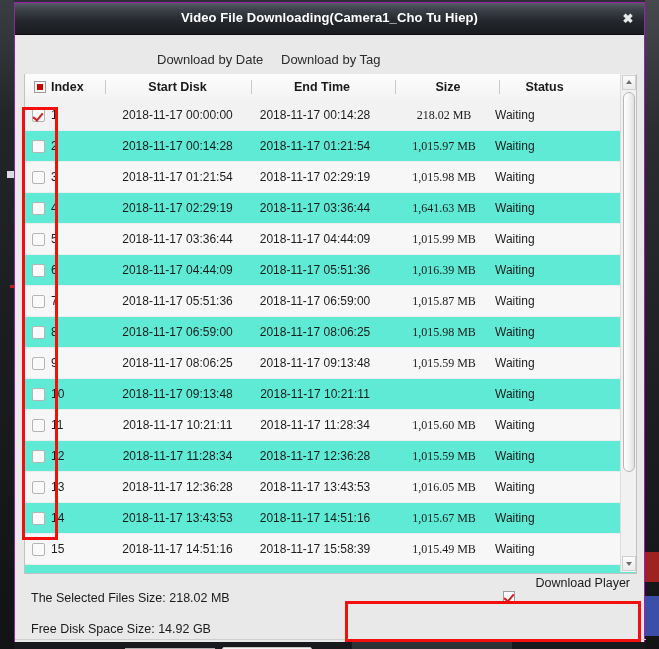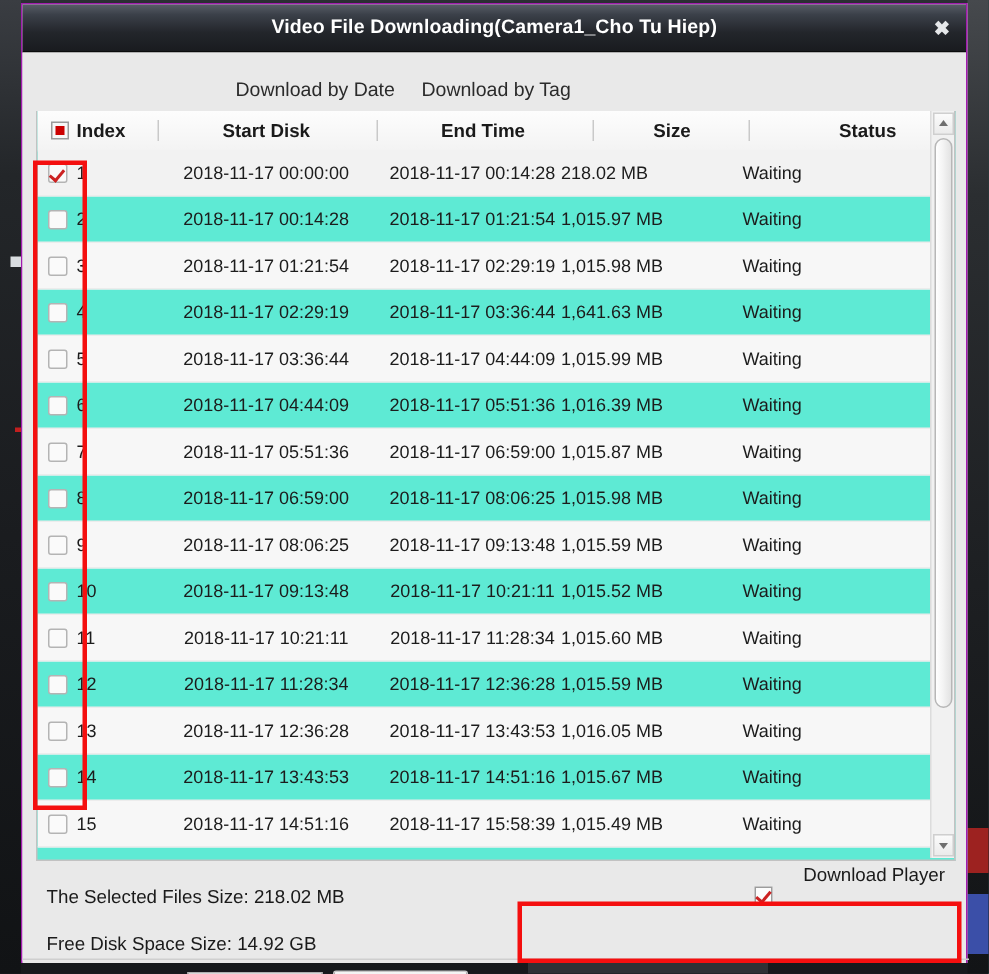--- a/index.html
+++ b/index.html
@@ -234,21 +234,21 @@
     position: absolute;
     left: 2px; top: 1px;
     width: 4px; height: 8px;
     border: solid #cc2222;
     border-width: 0 2px 2px 0;
     transform: rotate(40deg);
   }
   .c-idx { left: 26px; width: 24px; text-align: left; }
   .c-start { left: 85px; width: 135px; text-align: center; }
   .c-end  { left: 220px; width: 140px; text-align: center; }
-  .c-size { left: 349px; width: 92px; text-align: left; }
+  .c-size { left: 373px; width: 92px; text-align: center; font-family: Liberation Serif, serif; }
   .c-status { left: 470px; text-align: left; }
 
   
   #vscroll {
     position: absolute;
     right: 0; top: 0;
     width: 16px;
     height: 498px;
     background: #f1f1f1;
     border-left: 1px solid #dcdcdc;
@@ -404,21 +404,21 @@
             <i></i>
           </div>
         <div class="th" style="left:26px;width:50px;text-align:left;">Index</div>
         <div class="sep" style="left:80px;"></div>
         <div class="th" style="left:85px;width:135px;">Start Disk</div>
         <div class="sep" style="left:226px;"></div>
         <div class="th" style="left:232px;width:130px;">End Time</div>
         <div class="sep" style="left:370px;"></div>
         <div class="th" style="left:378px;width:90px;">Size</div>
         <div class="sep" style="left:474px;"></div>
-        <div class="th" style="left:496px;width:115px;">Status</div>
+        <div class="th" style="left:462px;width:115px;">Status</div>
       </div>
 
       <div id="tbody-wrap">
         <div class="row sel">
           <div class="cell c-chk">
               <div class="chk on"></div>
             </div>
           <div class="cell c-idx">1</div>
           <div class="cell c-start">2018-11-17 00:00:00</div>
           <div class="cell c-end">2018-11-17 00:14:28</div>
@@ -505,21 +505,20 @@
           <div class="cell c-size">1,015.59 MB</div>
           <div class="cell c-status">Waiting</div>
         </div>
         <div class="row">
           <div class="cell c-chk">
               <div class="chk"></div>
             </div>
           <div class="cell c-idx">10</div>
           <div class="cell c-start">2018-11-17 09:13:48</div>
           <div class="cell c-end">2018-11-17 10:21:11</div>
-          <div class="cell c-size">1,015.52 MB</div>
           <div class="cell c-status">Waiting</div>
         </div>
         <div class="row alt">
           <div class="cell c-chk">
               <div class="chk"></div>
             </div>
           <div class="cell c-idx">11</div>
           <div class="cell c-start">2018-11-17 10:21:11</div>
           <div class="cell c-end">2018-11-17 11:28:34</div>
           <div class="cell c-size">1,015.60 MB</div>

